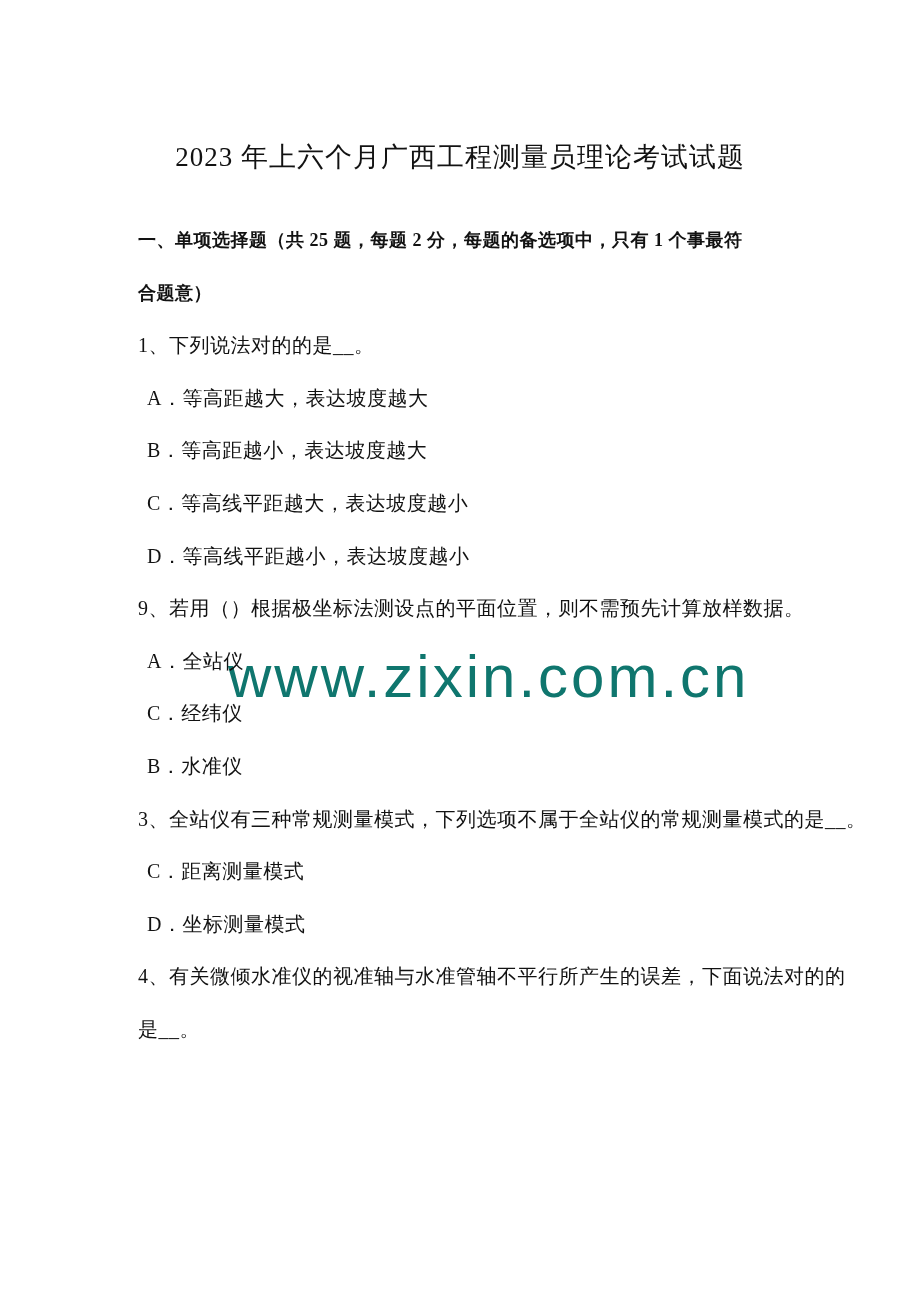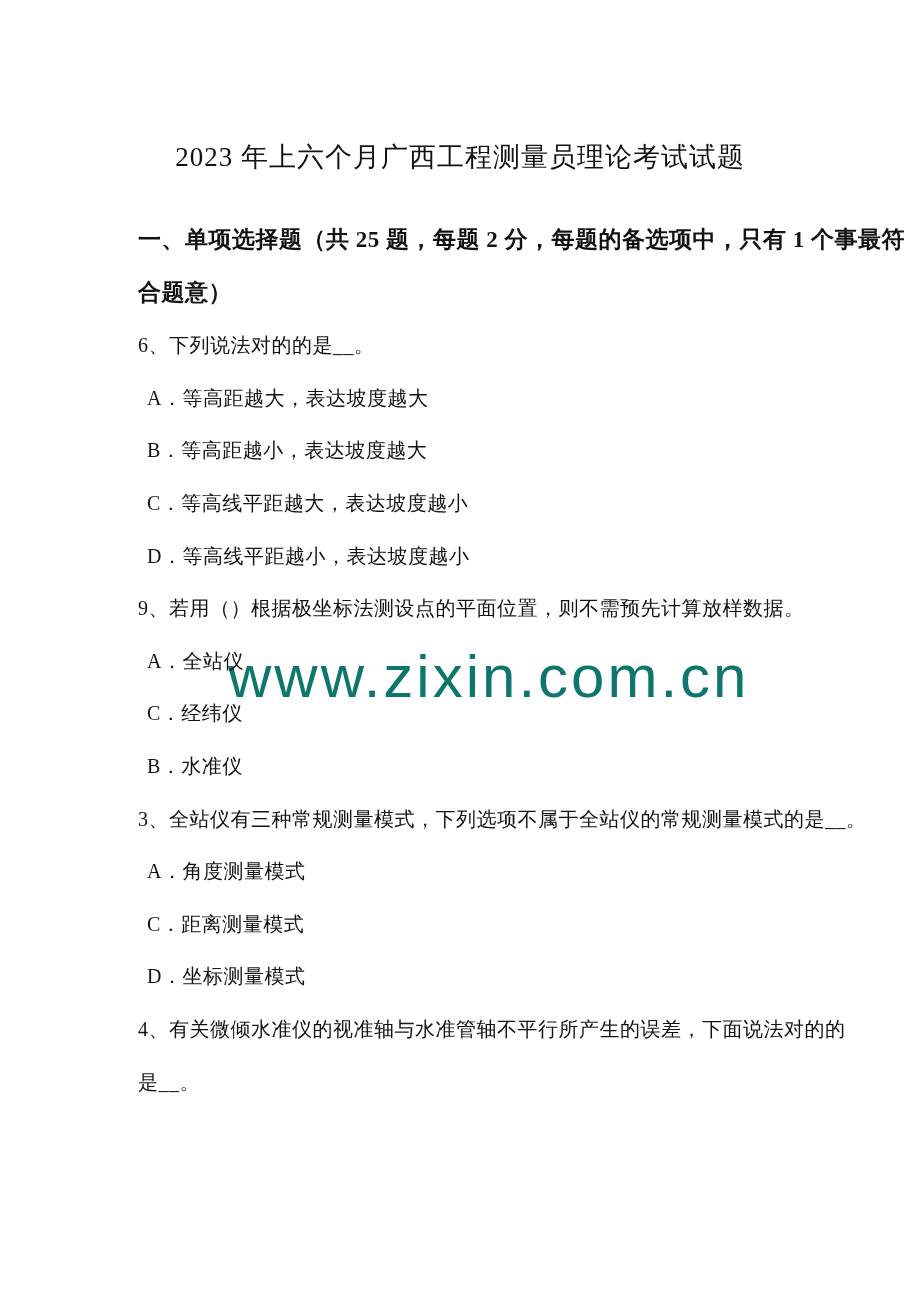--- a/index.html
+++ b/index.html
@@ -52,53 +52,52 @@
   }
   .line {
     height: 52.6px;
     line-height: 52.6px;
     font-size: 20px;
     letter-spacing: 0.5px;
     white-space: nowrap;
   }
   .heading {
     font-weight: 700;
-    font-size: 23px;
+    font-size: 18px;
   }
   .option {
     padding-left: 9px;
   }
 </style>
 </head>
 <body>
 
 <div class="page">
 
   <div class="watermark">www.zixin.com.cn</div>
 
   <h1 class="title">2023 年上六个月广西工程测量员理论考试试题</h1>
 
   <div class="content">
 
     <div class="line heading">一、单项选择题（共 25 题，每题 2 分，每题的备选项中，只有 1 个事最符</div>
     <div class="line heading">合题意）</div>
 
-    <div class="line stem">6、下列说法对的的是__。</div>
+    <div class="line stem">1、下列说法对的的是__。</div>
     <div class="line option">A．等高距越大，表达坡度越大</div>
     <div class="line option">B．等高距越小，表达坡度越大</div>
     <div class="line option">C．等高线平距越大，表达坡度越小</div>
     <div class="line option">D．等高线平距越小，表达坡度越小</div>
 
     <div class="line stem">9、若用（）根据极坐标法测设点的平面位置，则不需预先计算放样数据。</div>
     <div class="line option">A．全站仪</div>
     <div class="line option">C．经纬仪</div>
     <div class="line option">B．水准仪</div>
 
     <div class="line stem">3、全站仪有三种常规测量模式，下列选项不属于全站仪的常规测量模式的是__。</div>
-    <div class="line option">A．角度测量模式</div>
     <div class="line option">C．距离测量模式</div>
     <div class="line option">D．坐标测量模式</div>
 
     <div class="line stem">4、有关微倾水准仪的视准轴与水准管轴不平行所产生的误差，下面说法对的的</div>
     <div class="line stem">是__。</div>
 
   </div>
 </div>
 
 </body></html>

